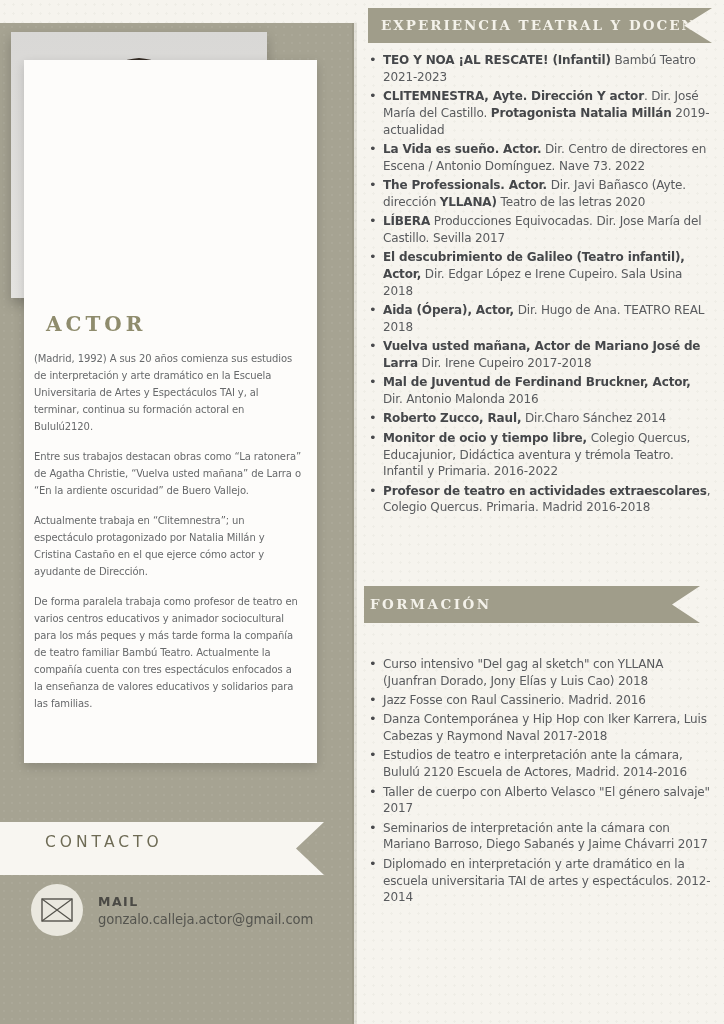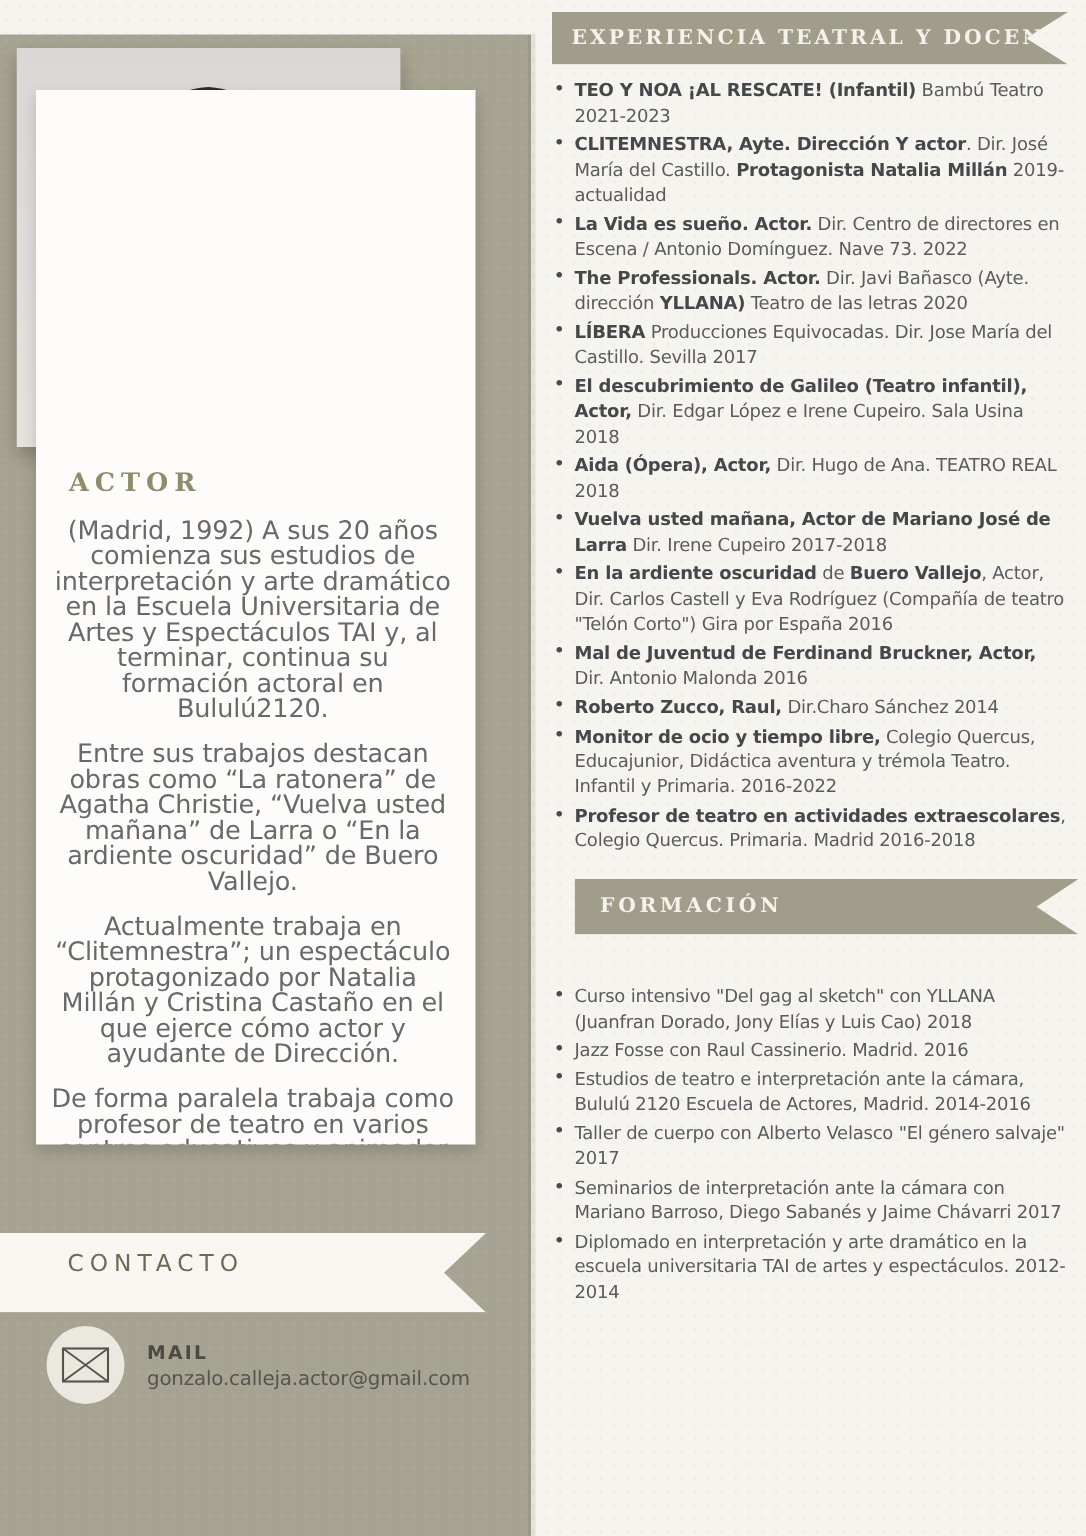--- a/index.html
+++ b/index.html
@@ -38,44 +38,44 @@
   }
   .photo svg{display:block;width:100%;height:100%;}
   .bio-card{
     position:absolute;left:24px;top:60px;width:293px;height:703px;
     background:var(--card);
     box-shadow:0 4px 10px rgba(0,0,0,0.16);
     padding:252px 14px 10px 10px;overflow:hidden;
   }
   .role-title{
     font-family:"DejaVu Serif",serif;font-weight:700;
-    font-size:17px;letter-spacing:4px;color:var(--gold);
+    font-size:20px;letter-spacing:4px;color:var(--gold);
     margin:0 0 14px 12px;
   }
   .bio-text p{
-    font-size:17px;line-height:17px;color:var(--text);
-    margin:0 0 13px 0;letter-spacing:-0.1px;text-align:center;
+    font-size:10px;line-height:17px;color:var(--text);
+    margin:0 0 13px 0;letter-spacing:-0.1px;
   }
   .bio-text p:last-child{margin-bottom:0;}
 
   .ribbon{
     font-family:"DejaVu Serif",serif;font-weight:700;
     clip-path:polygon(0 0,100% 0,calc(100% - 28px) 50%,100% 100%,0 100%);
   }
   .ribbon-exp{
     position:absolute;left:368px;top:8px;width:344px;height:35px;
     background:var(--banner-olive);color:#f4f2ea;
     font-size:13.5px;letter-spacing:2px;line-height:35px;
     padding-left:13px;white-space:nowrap;
   }
   .ribbon-form{
-    position:absolute;left:383px;top:586px;width:336px;height:37px;
+    position:absolute;left:364px;top:586px;width:336px;height:37px;
     background:var(--banner-olive);color:#f4f2ea;
     font-size:13.5px;letter-spacing:2.5px;line-height:37px;
-    padding-left:17px;white-space:nowrap;
+    padding-left:6px;white-space:nowrap;
   }
   .ribbon-contact{
     position:absolute;left:0;top:822px;width:324px;height:53px;
     background:var(--white-banner);color:var(--contact-heading);
     font-size:15.5px;letter-spacing:4px;line-height:40px;
     padding-left:45px;white-space:nowrap;
     clip-path:polygon(0 0,100% 0,calc(100% - 28px) 50%,100% 100%,0 100%);
   }
 
   .exp-list{
@@ -172,33 +172,33 @@
   </div>
   <ul class="exp-list">
       <li><span class="b">TEO Y NOA ¡AL RESCATE!  (Infantil)</span><span> Bambú Teatro 2021-2023</span></li>
       <li><span class="b">CLITEMNESTRA, Ayte. Dirección Y actor</span><span>. Dir. José María del Castillo. </span><span class="b">Protagonista Natalia Millán</span><span> 2019-actualidad</span></li>
       <li><span class="b">La Vida es sueño. Actor.</span><span> Dir. Centro de directores en Escena / Antonio Domínguez. Nave 73. 2022</span></li>
       <li><span class="b">The Professionals. Actor.</span><span> Dir. Javi Bañasco (Ayte. dirección </span><span class="b">YLLANA)</span><span> Teatro de las letras 2020</span></li>
       <li><span class="b">LÍBERA</span><span> Producciones Equivocadas. Dir. Jose María del Castillo. Sevilla 2017</span></li>
       <li><span class="b">El descubrimiento de Galileo (Teatro infantil), Actor,</span><span> Dir. Edgar López e Irene Cupeiro. Sala Usina 2018</span></li>
       <li><span class="b">Aida (Ópera), Actor,</span><span> Dir. Hugo de Ana. TEATRO REAL 2018</span></li>
       <li><span class="b">Vuelva usted mañana, Actor de Mariano José de Larra</span><span> Dir. Irene Cupeiro 2017-2018</span></li>
-      <li><span class="b">En la ardiente oscuridad</span><span> de </span><span class="b">Buero Vallejo</span><span>, Actor, Dir. Carlos Castell y Eva Rodríguez (Compañía de teatro "Telón Corto") Gira por España 2016</span></li>
       <li><span class="b">Mal de Juventud de Ferdinand Bruckner, Actor,</span><span> Dir. Antonio Malonda 2016</span></li>
       <li><span class="b">Roberto Zucco, Raul,</span><span> Dir.Charo Sánchez 2014</span></li>
       <li><span class="b">Monitor de ocio y tiempo libre,</span><span> Colegio Quercus, Educajunior, Didáctica aventura y trémola Teatro. Infantil y Primaria. 2016-2022</span></li>
       <li><span class="b">Profesor de teatro en actividades extraescolares</span><span>, Colegio Quercus. Primaria. Madrid 2016-2018</span></li>
     </ul>
 
   <div class="ribbon ribbon-form">
     <span>FORMACIÓN</span>
   </div>
   <ul class="form-list">
       <li>Curso intensivo "Del gag al sketch" con YLLANA (Juanfran Dorado, Jony Elías y Luis Cao) 2018</li>
       <li>Jazz Fosse con Raul Cassinerio. Madrid. 2016</li>
+      <li>Danza Contemporánea y Hip Hop con Iker Karrera, Luis Cabezas y Raymond Naval 2017-2018</li>
       <li>Estudios de teatro e interpretación ante la cámara, Bululú 2120 Escuela de Actores, Madrid. 2014-2016</li>
       <li>Taller de cuerpo con Alberto Velasco "El género salvaje" 2017</li>
       <li>Seminarios de interpretación ante la cámara con Mariano Barroso, Diego Sabanés y Jaime Chávarri 2017</li>
       <li>Diplomado en interpretación y arte dramático en la escuela universitaria TAI de artes y espectáculos. 2012-2014</li>
     </ul>
 
   <div class="ribbon-contact">
     <span>CONTACTO</span>
   </div>
 

